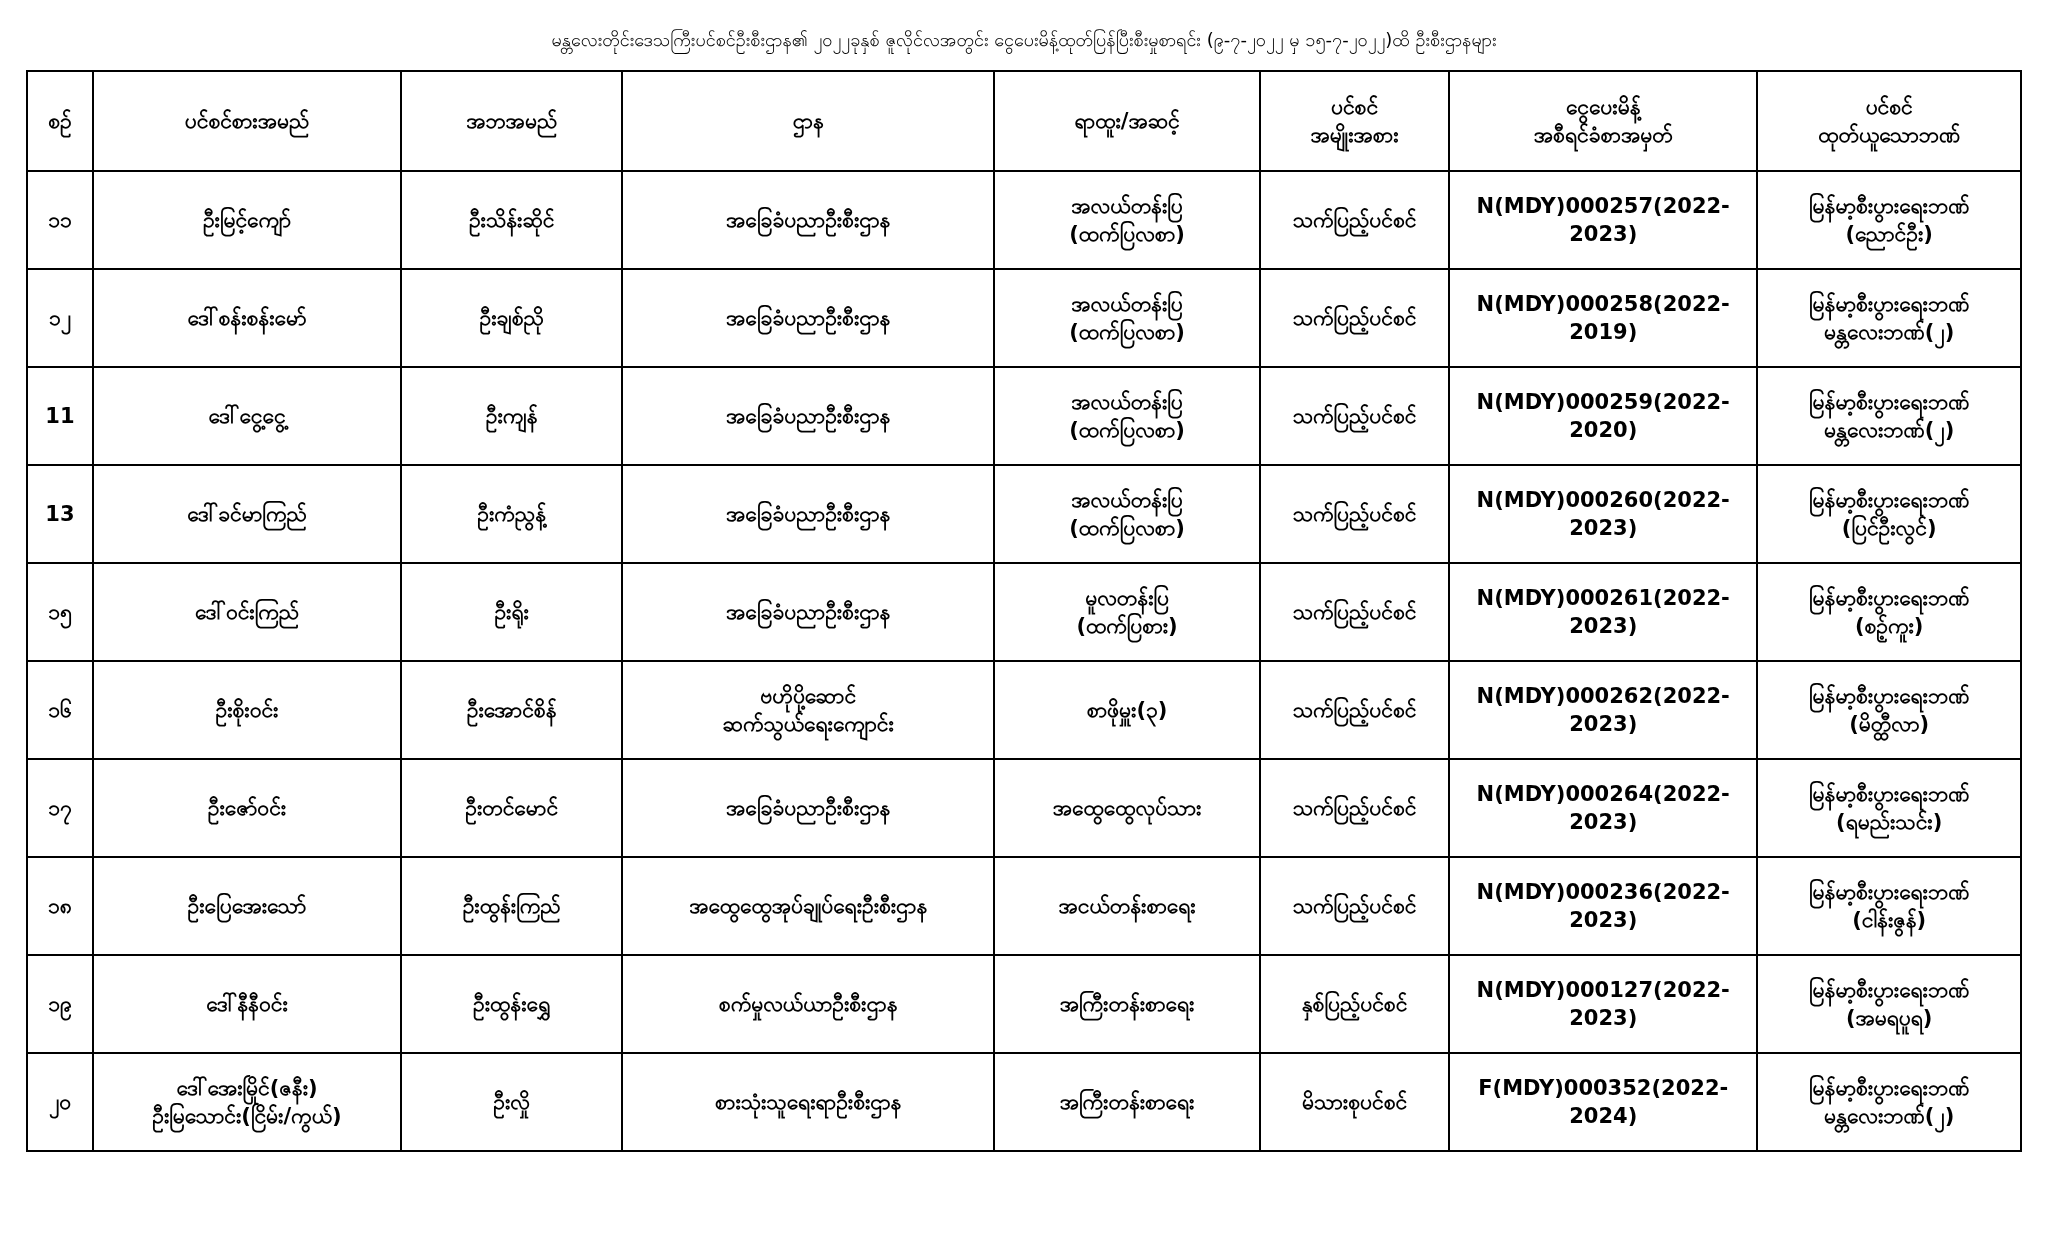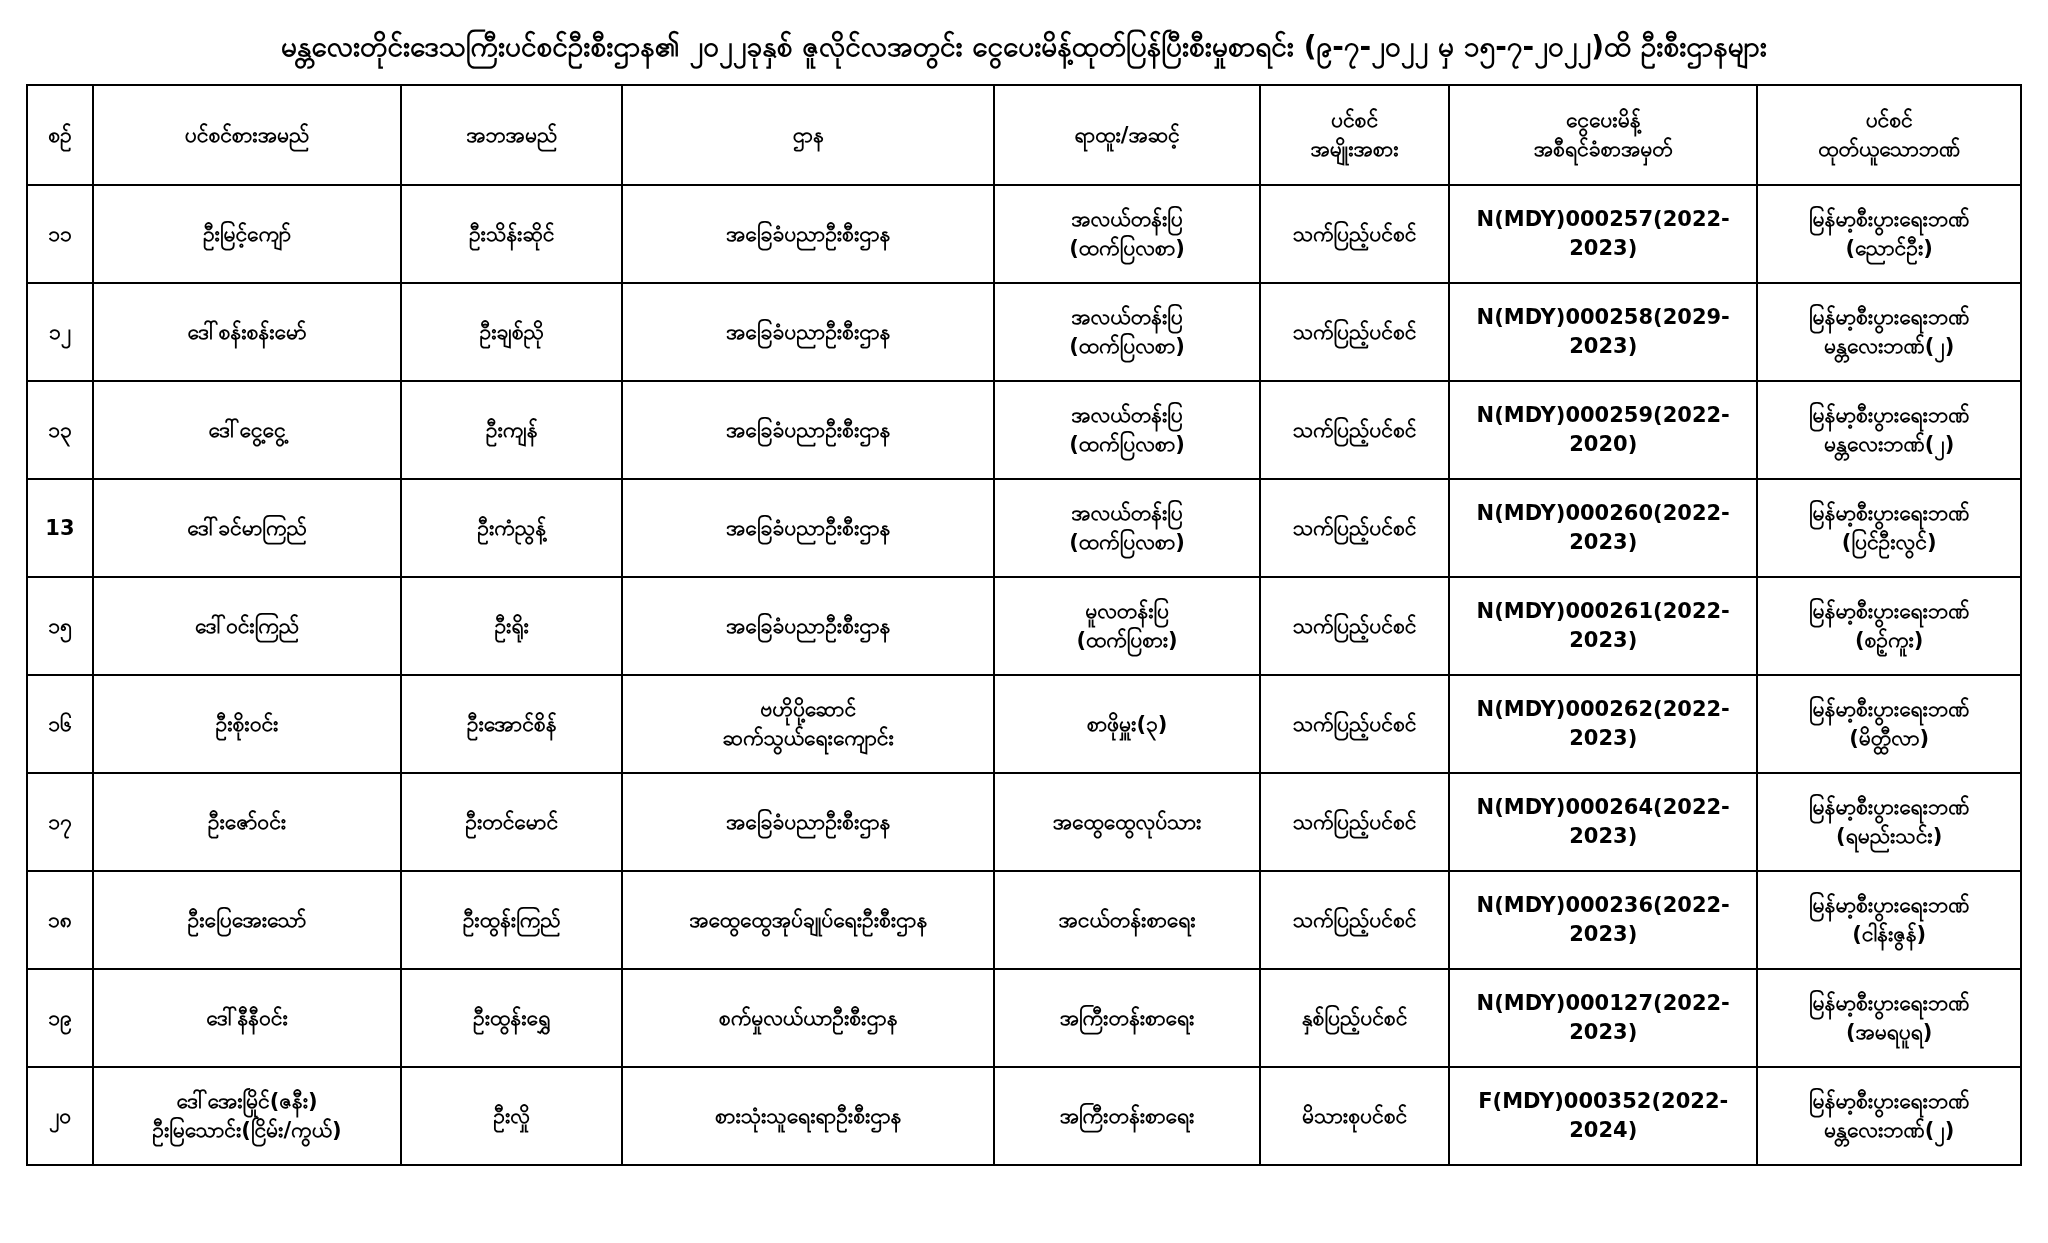--- a/index.html
+++ b/index.html
@@ -15,23 +15,23 @@
     overflow: hidden;
   }
   .page {
     width: 2048px;
     height: 1243px;
     box-sizing: border-box;
     padding: 28px 22px 10px 22px;
   }
   .doc-title {
     text-align: center;
-    font-size: 28px;
+    font-size: 18px;
     line-height: 1.35;
-    font-weight: 700;
+    font-weight: 400;
     margin: 0 0 18px 0;
     padding: 0 10px;
     white-space: nowrap;
   }
   table.reg-table {
     border-collapse: collapse;
     width: 1996px;
     margin: 4px auto;
     table-layout: fixed;
   }
@@ -132,26 +132,26 @@
         <td><span class="cell-lines"><span>မြန်မာ့စီးပွားရေးဘဏ်</span><span>(ညောင်ဦး)</span></span></td>
       </tr>
 
       <tr>
         <td class="num">၁၂</td>
         <td><span class="cell-lines"><span>ဒေါ်စန်းစန်းမော်</span></span></td>
         <td><span class="cell-lines"><span>ဦးချစ်ညို</span></span></td>
         <td><span class="cell-lines"><span>အခြေခံပညာဦးစီးဌာန</span></span></td>
         <td><span class="cell-lines"><span>အလယ်တန်းပြ</span><span>(ထက်ပြလစာ)</span></span></td>
         <td><span class="cell-lines"><span>သက်ပြည့်ပင်စင်</span></span></td>
-        <td class="order-cell">N(MDY)000258(2029-2023)</td>
+        <td class="order-cell">N(MDY)000258(2022-2019)</td>
         <td><span class="cell-lines"><span>မြန်မာ့စီးပွားရေးဘဏ်</span><span>မန္တလေးဘဏ်(၂)</span></span></td>
       </tr>
 
       <tr>
-        <td class="num">၁၃</td>
+        <td class="num">11</td>
         <td><span class="cell-lines"><span>ဒေါ်ငွေ့ငွေ့</span></span></td>
         <td><span class="cell-lines"><span>ဦးကျန်</span></span></td>
         <td><span class="cell-lines"><span>အခြေခံပညာဦးစီးဌာန</span></span></td>
         <td><span class="cell-lines"><span>အလယ်တန်းပြ</span><span>(ထက်ပြလစာ)</span></span></td>
         <td><span class="cell-lines"><span>သက်ပြည့်ပင်စင်</span></span></td>
         <td class="order-cell">N(MDY)000259(2022-2020)</td>
         <td><span class="cell-lines"><span>မြန်မာ့စီးပွားရေးဘဏ်</span><span>မန္တလေးဘဏ်(၂)</span></span></td>
       </tr>
 
       <tr>

